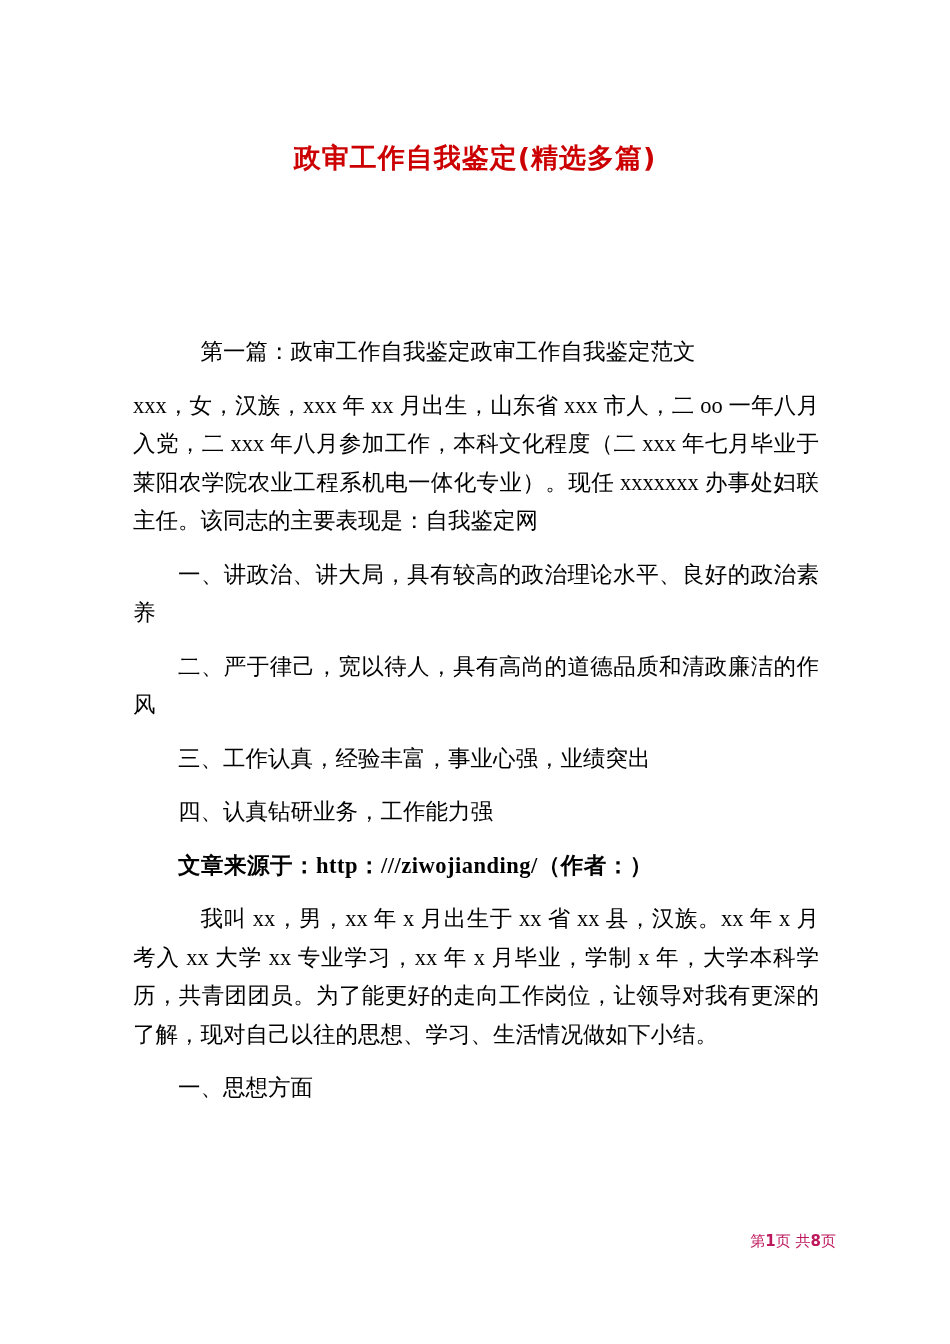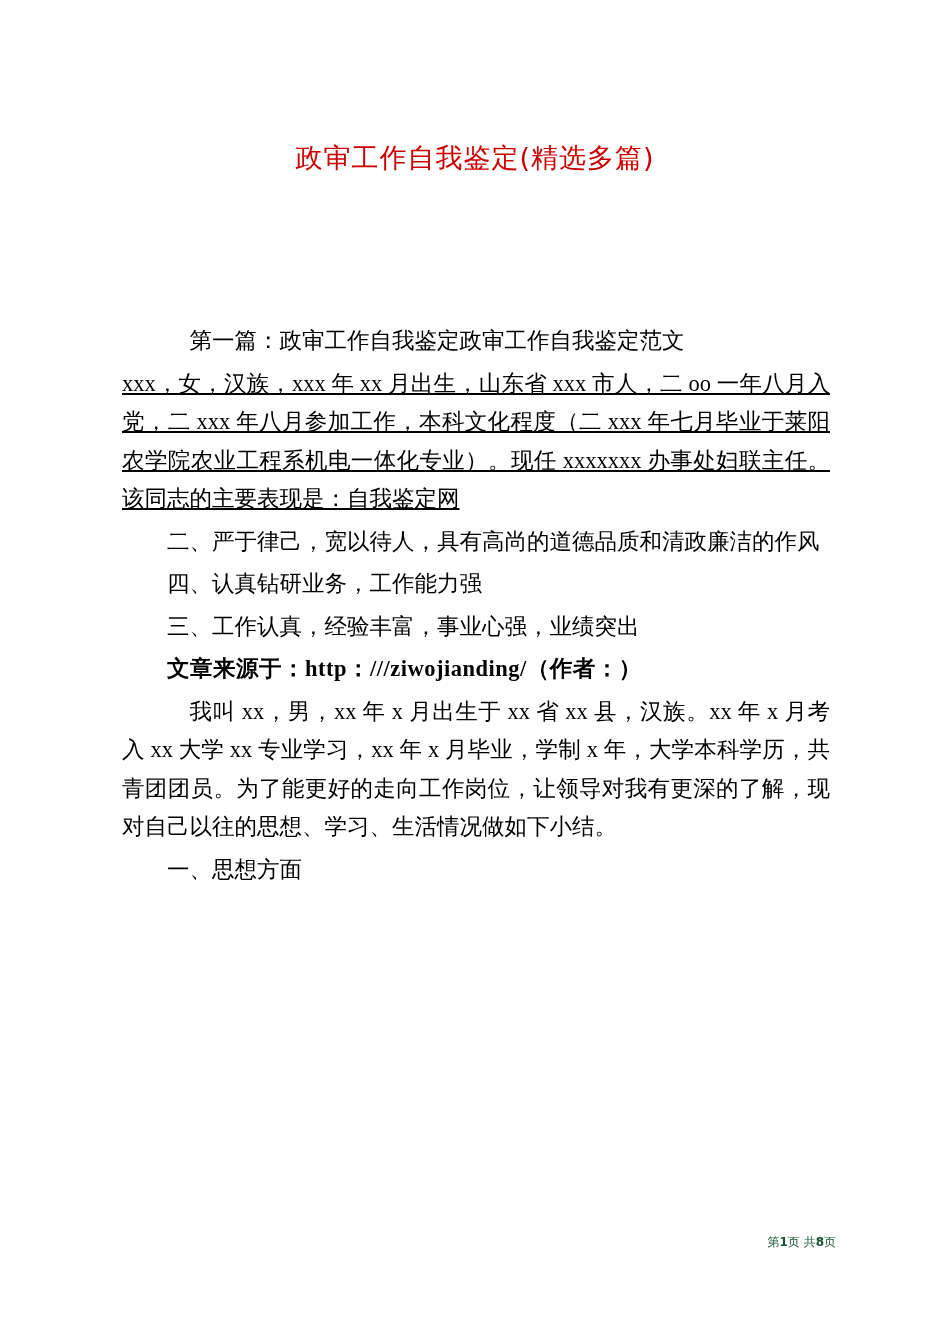--- a/index.html
+++ b/index.html
@@ -22,78 +22,78 @@
     box-sizing: border-box;
     padding: 0;
   }
   .doc-title {
     position: absolute;
     top: 140px;
     left: 0;
     width: 950px;
     text-align: center;
     font-family: "DejaVu Sans", "Liberation Sans", sans-serif;
-    font-weight: normal;
+    font-weight: bold;
     font-size: 27px;
     letter-spacing: 1px;
     color: #cc0000;
   }
   .body-text {
     position: absolute;
     top: 318px;
     left: 118px;
     width: 716px;
     font-size: 22.5px;
     line-height: 38.5px;
     text-align: justify;
     text-justify: inter-ideograph;
     color: #000000;
   }
   .body-text p {
-    margin: 4px;
+    margin: 15px;
     padding: 0;
     text-indent: 2em;
   }
   .body-text p.noindent {
     text-indent: 0;
-    text-decoration: underline;
   }
   .body-text p.indent3 {
     text-indent: 3em;
   }
   .mono-ish {
     letter-spacing: 0.5px;
     font-weight: bold;
   }
   .footer {
     position: absolute;
     right: 114px;
     bottom: 93px;
     font-family: "DejaVu Sans", "Liberation Sans", sans-serif;
-    font-size: 12px;
-    color: #14532d;
+    font-size: 15px;
+    color: #be185d;
     white-space: nowrap;
   }
   .footer b {
     font-weight: bold;
   }
 </style>
 </head>
 <body>
 
 <div class="page">
 
   <div class="doc-title">政审工作自我鉴定(精选多篇)</div>
 
   <div class="body-text">
     <p class="indent3">第一篇：政审工作自我鉴定政审工作自我鉴定范文</p>
     <p class="noindent">xxx，女，汉族，xxx 年 xx 月出生，山东省 xxx 市人，二 oo 一年八月入党，二 xxx 年八月参加工作，本科文化程度（二 xxx 年七月毕业于莱阳农学院农业工程系机电一体化专业）。现任 xxxxxxx 办事处妇联主任。该同志的主要表现是：自我鉴定网</p>
+    <p>一、讲政治、讲大局，具有较高的政治理论水平、良好的政治素养</p>
     <p>二、严于律己，宽以待人，具有高尚的道德品质和清政廉洁的作风</p>
+    <p>三、工作认真，经验丰富，事业心强，业绩突出</p>
     <p>四、认真钻研业务，工作能力强</p>
-    <p>三、工作认真，经验丰富，事业心强，业绩突出</p>
     <p class="mono-ish">文章来源于：http：///ziwojianding/（作者：）</p>
     <p class="indent3">我叫 xx，男，xx 年 x 月出生于 xx 省 xx 县，汉族。xx 年 x 月考入 xx 大学 xx 专业学习，xx 年 x 月毕业，学制 x 年，大学本科学历，共青团团员。为了能更好的走向工作岗位，让领导对我有更深的了解，现对自己以往的思想、学习、生活情况做如下小结。</p>
     <p>一、思想方面</p>
   </div>
 
   <div class="footer"><span>第</span><b>1</b><span>页 共</span><b>8</b><span>页</span></div>
 
 </div>
 
 </body></html>

